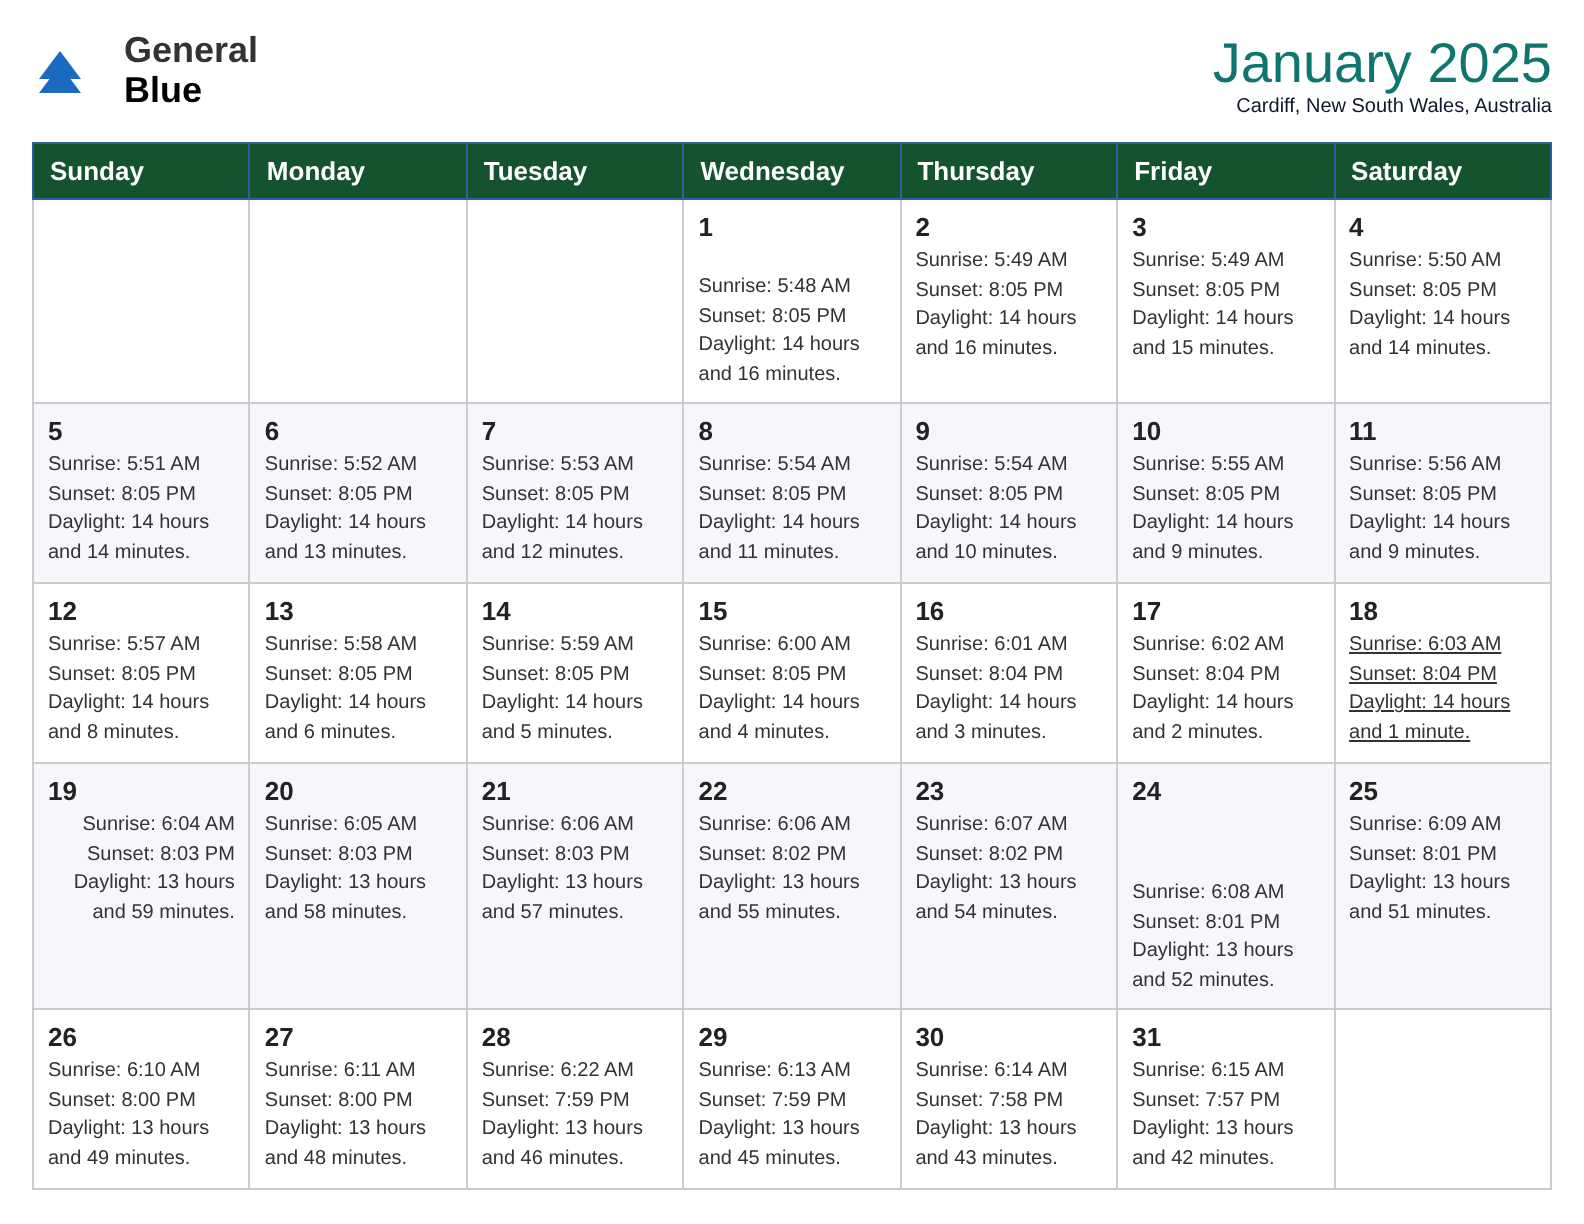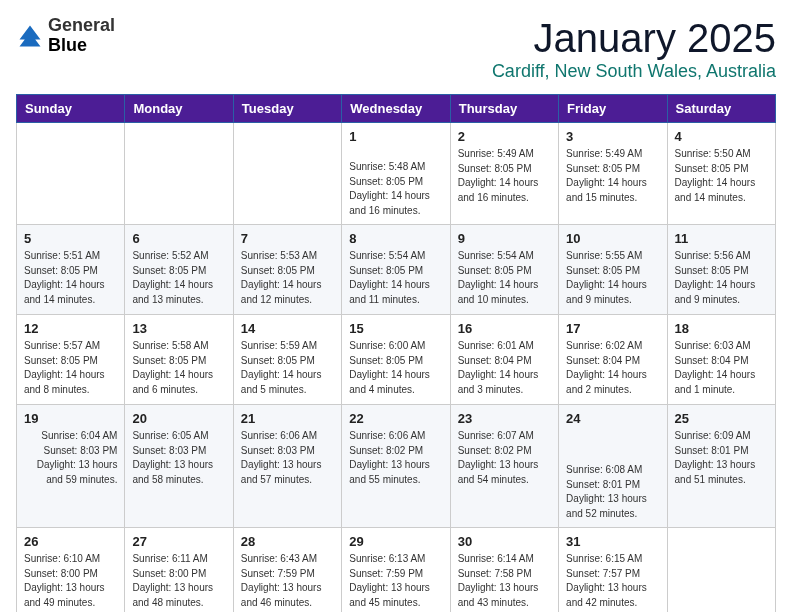--- a/index.html
+++ b/index.html
@@ -12,52 +12,52 @@
     }
     .header {
       display: flex;
       justify-content: space-between;
       align-items: flex-start;
       margin-bottom: 12px;
     }
     .logo {
       display: flex;
       align-items: center;
-      gap: 4px;
+      gap: 18px;
     }
     .logo-text {
       font-size: 18px;
       font-weight: bold;
       line-height: 1.1;
     }
     .logo-text .general { color: #333; }
     .logo-text .blue { color: #000000; }
     .logo-icon {
       width: 28px;
       height: 28px;
     }
     .title-block {
       text-align: right;
     }
     .month-title {
-      font-size: 40px;
+      font-size: 28px;
       font-weight: normal;
+      color: #0f766e;
+    }
+    .location {
+      font-size: 10px;
       color: #0f172a;
-    }
-    .location {
-      font-size: 18px;
-      color: #0f766e;
     }
     .calendar {
       width: 100%;
       border-collapse: collapse;
       border: 1px solid #ccc;
     }
     .calendar th {
-      background: #4c1d95;
+      background: #14532d;
       color: #fff;
       text-align: left;
       padding: 6px 8px;
       font-size: 13px;
       font-weight: 600;
       border: 1px solid #2a5fa5;
     }
     .calendar td {
       vertical-align: top;
       padding: 6px 7px;
@@ -237,21 +237,21 @@
         </td>
         <td>
           <span class="day-num">17</span>
           <div class="day-info" style="white-space: pre-line;">Sunrise: 6:02 AM
 Sunset: 8:04 PM
 Daylight: 14 hours
 and 2 minutes.</div>
         </td>
         <td>
           <span class="day-num">18</span>
-          <div class="day-info" style="white-space: pre-line;">Sunrise: 6:03 AM
+          <div class="day-info" style="white-space: pre-line; text-decoration: underline;">Sunrise: 6:03 AM
 Sunset: 8:04 PM
 Daylight: 14 hours
 and 1 minute.</div>
         </td>
       </tr>
       <tr class="row-alt">
         <td>
           <span class="day-num">19</span>
           <div class="day-info" style="white-space: pre-line; text-align: right;">Sunrise: 6:04 AM
 Sunset: 8:03 PM
@@ -311,21 +311,21 @@
         </td>
         <td>
           <span class="day-num">27</span>
           <div class="day-info" style="white-space: pre-line;">Sunrise: 6:11 AM
 Sunset: 8:00 PM
 Daylight: 13 hours
 and 48 minutes.</div>
         </td>
         <td>
           <span class="day-num">28</span>
-          <div class="day-info" style="white-space: pre-line;">Sunrise: 6:43 AM
+          <div class="day-info" style="white-space: pre-line;">Sunrise: 6:22 AM
 Sunset: 7:59 PM
 Daylight: 13 hours
 and 46 minutes.</div>
         </td>
         <td>
           <span class="day-num">29</span>
           <div class="day-info" style="white-space: pre-line;">Sunrise: 6:13 AM
 Sunset: 7:59 PM
 Daylight: 13 hours
 and 45 minutes.</div>

